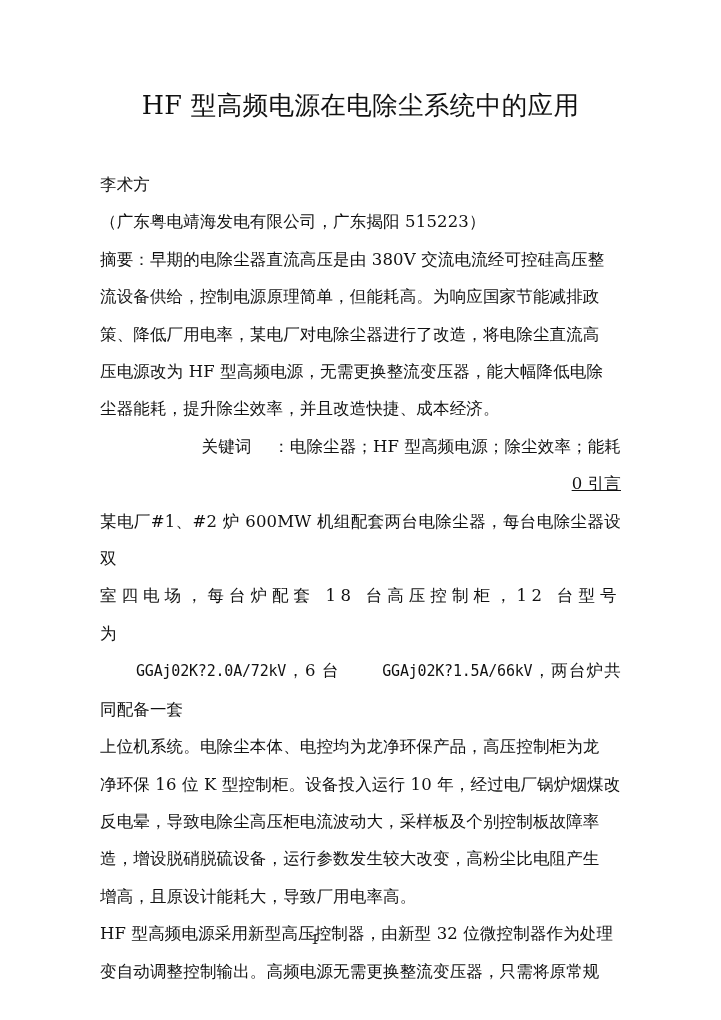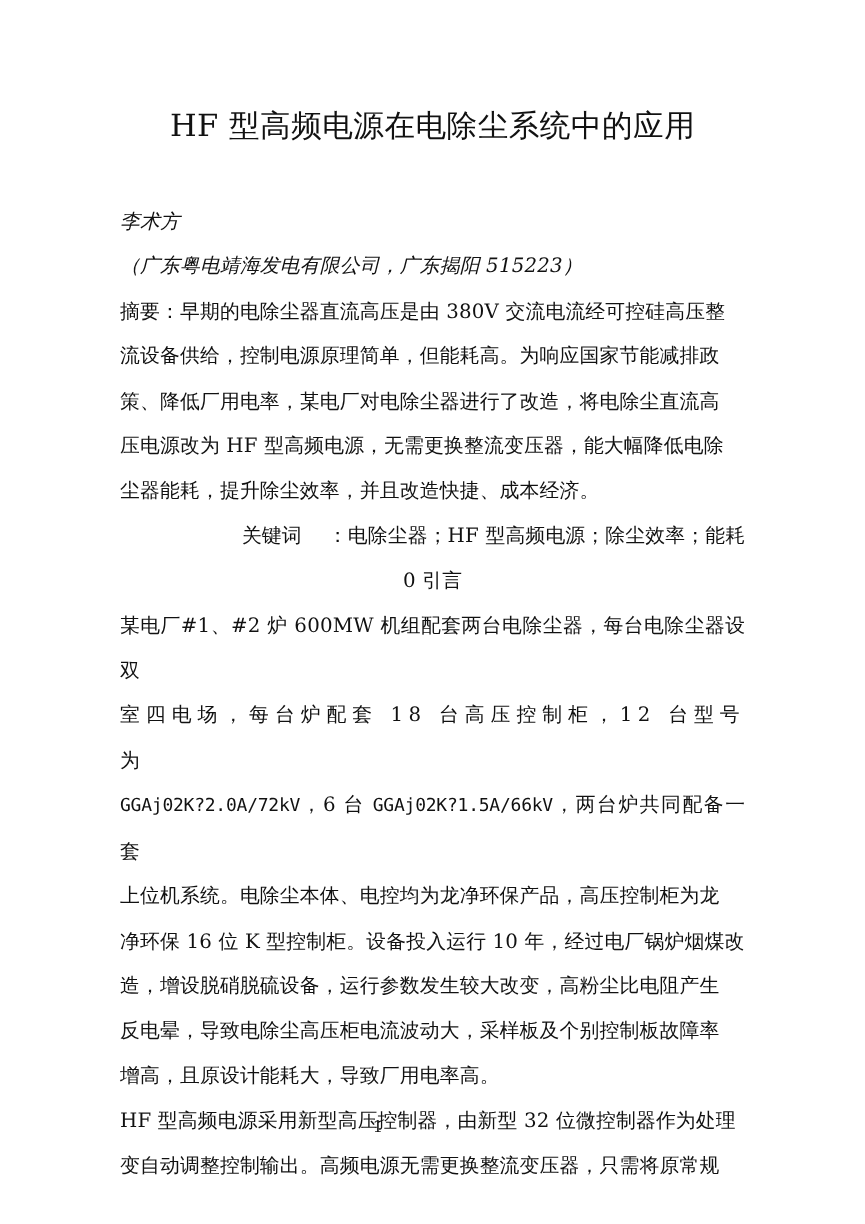--- a/index.html
+++ b/index.html
@@ -39,21 +39,20 @@
     font-weight: normal;
     text-align: center;
     margin: 0;
     padding-top: 88px;
     letter-spacing: 0.4px;
     white-space: nowrap;
   }
 
   .author-block {
     margin-top: 44px;
-    font-style: italic;
   }
 
   .para {
     font-size: 16.5px;
     line-height: 37.4px;
     margin: 0;
     text-align: justify;
     text-justify: inter-ideograph;
     letter-spacing: 0.15px;
   }
@@ -65,21 +64,22 @@
   .para.affiliation {
     text-align: left;
   }
 
   .para.keywords {
     text-align: right;
     white-space: pre;
   }
 
   .para.section-heading {
-    text-align: center;
+    text-align: right;
+    text-decoration: underline;
   }
 
   .para.last-line-of-block {
     text-align: left;
   }
 
   
   .stretch-line {
     display: block;
     text-align: justify;
@@ -87,20 +87,21 @@
   }
 
   .spread {
     letter-spacing: 4.6px;
   }
 
   .mono-model {
     font-family: "DejaVu Sans Mono", "Liberation Mono", monospace;
     font-size: 15px;
     letter-spacing: -0.2px;
+    margin-left: 36px;
   }
 
   .page-number {
     position: absolute;
     left: 0;
     right: 0;
     top: 930px;
     text-align: center;
     font-size: 13.5px;
     line-height: 18px;
@@ -144,23 +145,23 @@
       <p class="para stretch-line">某电厂#1、#2 炉 600MW 机组配套两台电除尘器，每台电除尘器设双</p>
 
       <p class="para"><span class="spread">室四电场，每台炉配套 18 台高压控制柜，12 台型号为</span></p>
 
       <p class="para"><span class="mono-model">GGAj02K?2.0A/72kV</span><span>，6 台 </span><span class="mono-model">GGAj02K?1.5A/66kV</span><span>，两台炉共同配备一套</span></p>
 
       <p class="para stretch-line">上位机系统。电除尘本体、电控均为龙净环保产品，高压控制柜为龙</p>
 
       <p class="para stretch-line">净环保 16 位 K 型控制柜。设备投入运行 10 年，经过电厂锅炉烟煤改</p>
 
+      <p class="para stretch-line">反电晕，导致电除尘高压柜电流波动大，采样板及个别控制板故障率</p>
+
       <p class="para stretch-line">造，增设脱硝脱硫设备，运行参数发生较大改变，高粉尘比电阻产生</p>
-
-      <p class="para stretch-line">反电晕，导致电除尘高压柜电流波动大，采样板及个别控制板故障率</p>
 
       <p class="para last-line-of-block">增高，且原设计能耗大，导致厂用电率高。</p>
 
       <p class="para stretch-line">HF 型高频电源采用新型高压控制器，由新型 32 位微控制器作为处理</p>
 
 
       <p class="para stretch-line">变自动调整控制输出。高频电源无需更换整流变压器，只需将原常规</p>
 
     </div>
 

